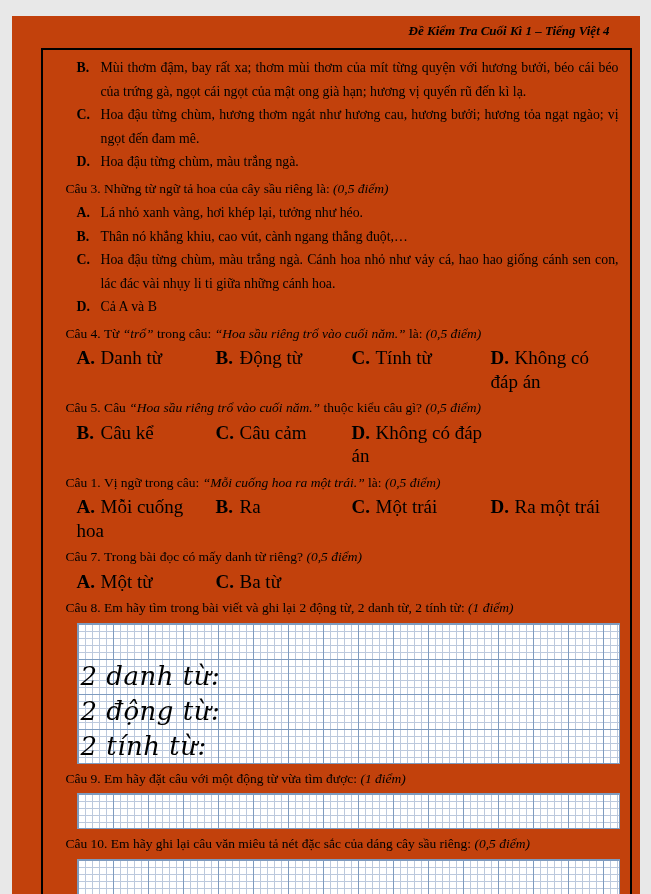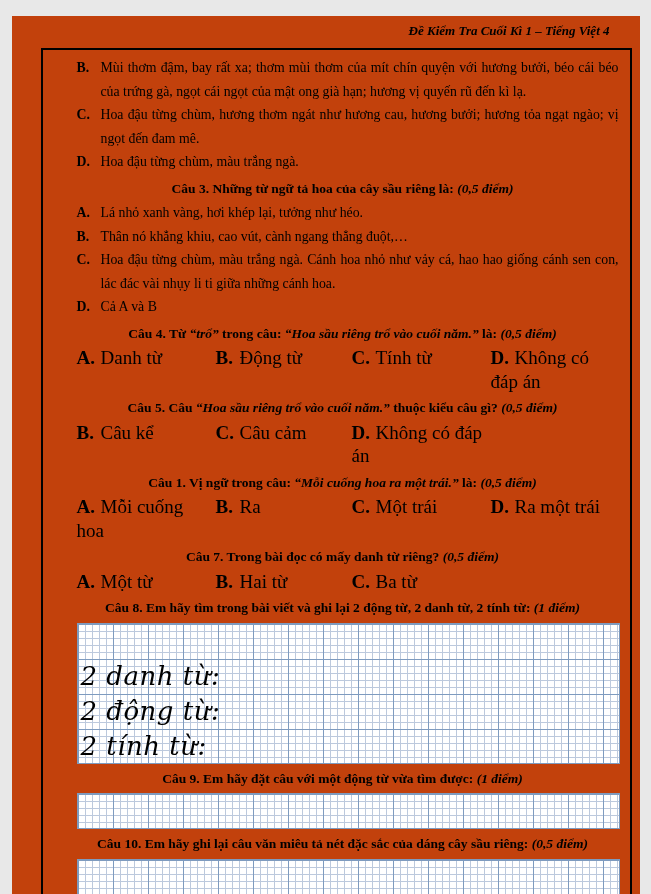--- a/index.html
+++ b/index.html
@@ -11,22 +11,22 @@
   }
   .header-title {
     position:absolute; top:7px; right:30px;
     font-size:13px; font-weight:bold; font-style:italic;
   }
   .frame {
     position:absolute; left:29px; top:32px; width:591px; height:858px;
     border:2px solid #000; padding:6px 10px 0 23px; overflow:hidden;
   }
   .question {
-    font-size:13.5px; font-weight:bold; line-height:23.5px;
-    margin:3px 0 1px 0; white-space:nowrap;text-align:center;
+    font-size:13.5px; font-weight:normal; line-height:23.5px;
+    margin:3px 0 1px 0; white-space:nowrap;
   }
   .seg.i { font-style:italic; }
   .opt {
     display:flex; margin-left:11px; font-size:13.8px; line-height:23.5px;
   }
   .opt-label { font-weight:bold; flex:0 0 24px; }
   .opt-text { flex:1; text-align:justify; padding-right:1px; }
   .opt-row {
     display:grid; grid-template-columns:139px 136px 139px auto;
     margin-left:11px; font-size:19px; line-height:23.5px;
@@ -49,21 +49,21 @@
 </style>
 </head>
 <body>
 
 <div class="page">
   <div class="header-title">Đề Kiểm Tra Cuối Kì 1 – Tiếng Việt 4</div>
   <div class="frame">
     <div id="blocks">
         <div class="opt">
           <span class="opt-label">B.</span>
-          <span class="opt-text">Mùi thơm đậm, bay rất xa; thơm mùi thơm của mít chín quyện với hương bưởi, béo cái béo của trứng gà, ngọt cái ngọt của mật ong già hạn; hương vị quyến rũ đến kì lạ.</span>
+          <span class="opt-text">Mùi thơm đậm, bay rất xa; thơm mùi thơm của mít từng quyện với hương bưởi, béo cái béo của trứng gà, ngọt cái ngọt của mật ong già hạn; hương vị quyến rũ đến kì lạ.</span>
         </div>
         <div class="opt">
           <span class="opt-label">C.</span>
           <span class="opt-text">Hoa đậu từng chùm, hương thơm ngát như hương cau, hương bưởi; hương tỏa ngạt ngào; vị ngọt đến đam mê.</span>
         </div>
         <div class="opt">
           <span class="opt-label">D.</span>
           <span class="opt-text">Hoa đậu từng chùm, màu trắng ngà.</span>
         </div>
         <div class="question"><span class="seg">Câu 3. Những từ ngữ tả hoa của cây sầu riêng là: </span><span class="seg i">(0,5 điểm)</span></div>
@@ -99,21 +99,20 @@
         <div class="question"><span class="seg">Câu 1. Vị ngữ trong câu: </span><span class="seg i">“Mỗi cuống hoa ra một trái.”</span><span class="seg"> là: </span><span class="seg i">(0,5 điểm)</span></div>
         <div class="opt-row">
           <span class="opt-cell"><span class="opt-label">A.</span><span>Mỗi cuống hoa</span></span>
           <span class="opt-cell"><span class="opt-label">B.</span><span>Ra</span></span>
           <span class="opt-cell"><span class="opt-label">C.</span><span>Một trái</span></span>
           <span class="opt-cell"><span class="opt-label">D.</span><span>Ra một trái</span></span>
         </div>
         <div class="question"><span class="seg">Câu 7. Trong bài đọc có mấy danh từ riêng? </span><span class="seg i">(0,5 điểm)</span></div>
         <div class="opt-row">
           <span class="opt-cell"><span class="opt-label">A.</span><span>Một từ</span></span>
-          <span class="opt-cell"><span class="opt-label">B.</span><span>Hai từ</span></span>
           <span class="opt-cell"><span class="opt-label">C.</span><span>Ba từ</span></span>
         </div>
         <div class="question"><span class="seg">Câu 8. Em hãy tìm trong bài viết và ghi lại 2 động từ, 2 danh từ, 2 tính từ:  </span><span class="seg i">(1 điểm)</span></div>
         <div class="grid-area" style="height: 141px;">
           <div class="hand" style="top: 35px;">2 danh từ:</div>
           <div class="hand" style="top: 70px;">2 động từ:</div>
           <div class="hand" style="top: 105px;">2 tính từ:</div>
         </div>
         <div class="question"><span class="seg">Câu 9. Em hãy đặt câu với một động từ vừa tìm được: </span><span class="seg i">(1 điểm)</span></div>
         <div class="grid-area" style="height: 36px;"></div>

